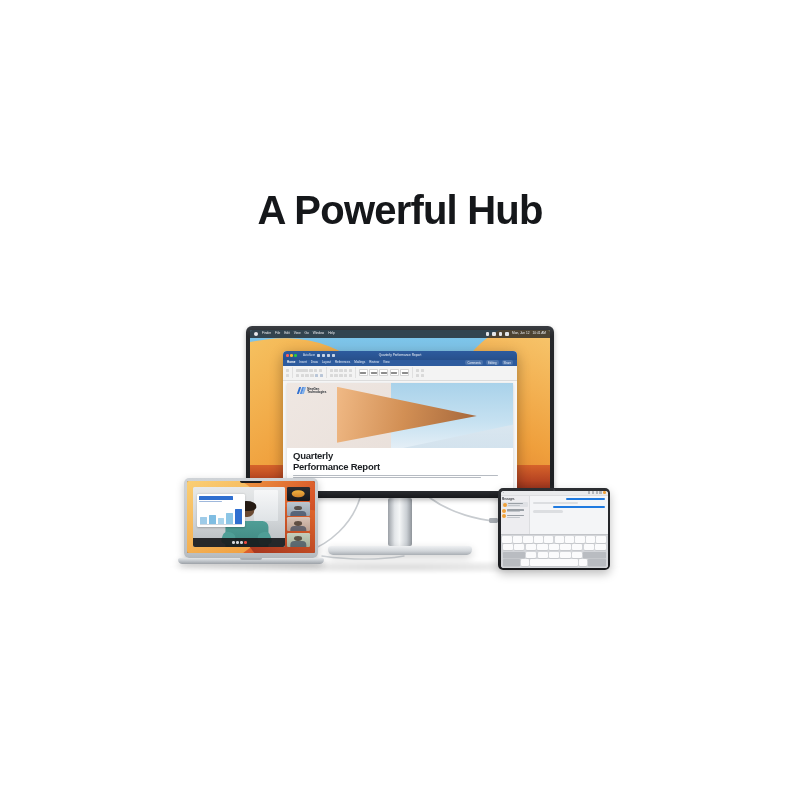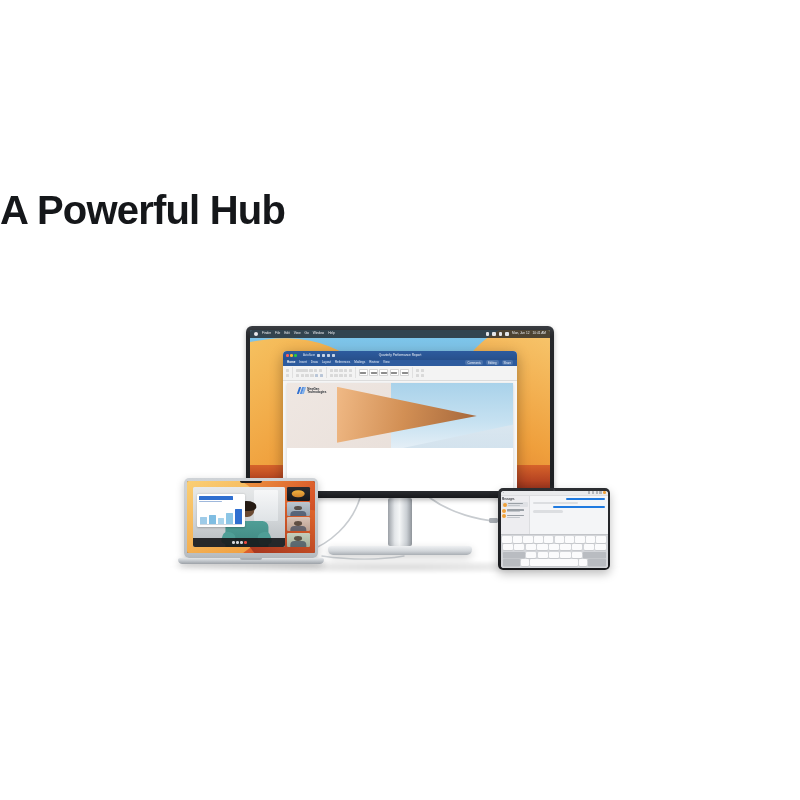--- a/index.html
+++ b/index.html
@@ -7,20 +7,21 @@
     width: 800px; height: 800px;
     background: #ffffff;
     font-family: "Liberation Sans", sans-serif;
     overflow: hidden;
   }
   #stage { position: relative; width: 800px; height: 800px; background: #fff; }
 
   
   .headline {
     position: absolute; left: 0; top: 188px; width: 800px;
+    text-align: center;
     font-family: "Liberation Sans", sans-serif;
     font-size: 40px; font-weight: 700; line-height: 1.14;
     letter-spacing: -0.8px; color: #15171a;
   }
   .headline .l2 { display: block; }
 
   
   .monitor { position: absolute; left: 246px; top: 326px; width: 308px; height: 172px; }
   .mon-bezel {
     position: absolute; inset: 0;
@@ -404,20 +405,28 @@
                       <span></span>
                       <span></span>
                   </div>
                   <div class="brand-text">
                     <div class="brand-t1">NewGen</div>
                     <div class="brand-t2">Technologies</div>
                   </div>
                 </div>
               </div>
 
+              <div class="report-body">
+                <div class="rpt-h1">Quarterly</div>
+                <div class="rpt-h1">Performance Report</div>
+                <div class="rpt-p">
+                  <div class="rpt-line" style="width:96%"></div>
+                  <div class="rpt-line" style="width:88%"></div>
+                </div>
+              </div>
 
             </div>
           </div>
 
         </div>
 
       </div>
       <div class="mon-chin"></div>
     </div>
   </div>

